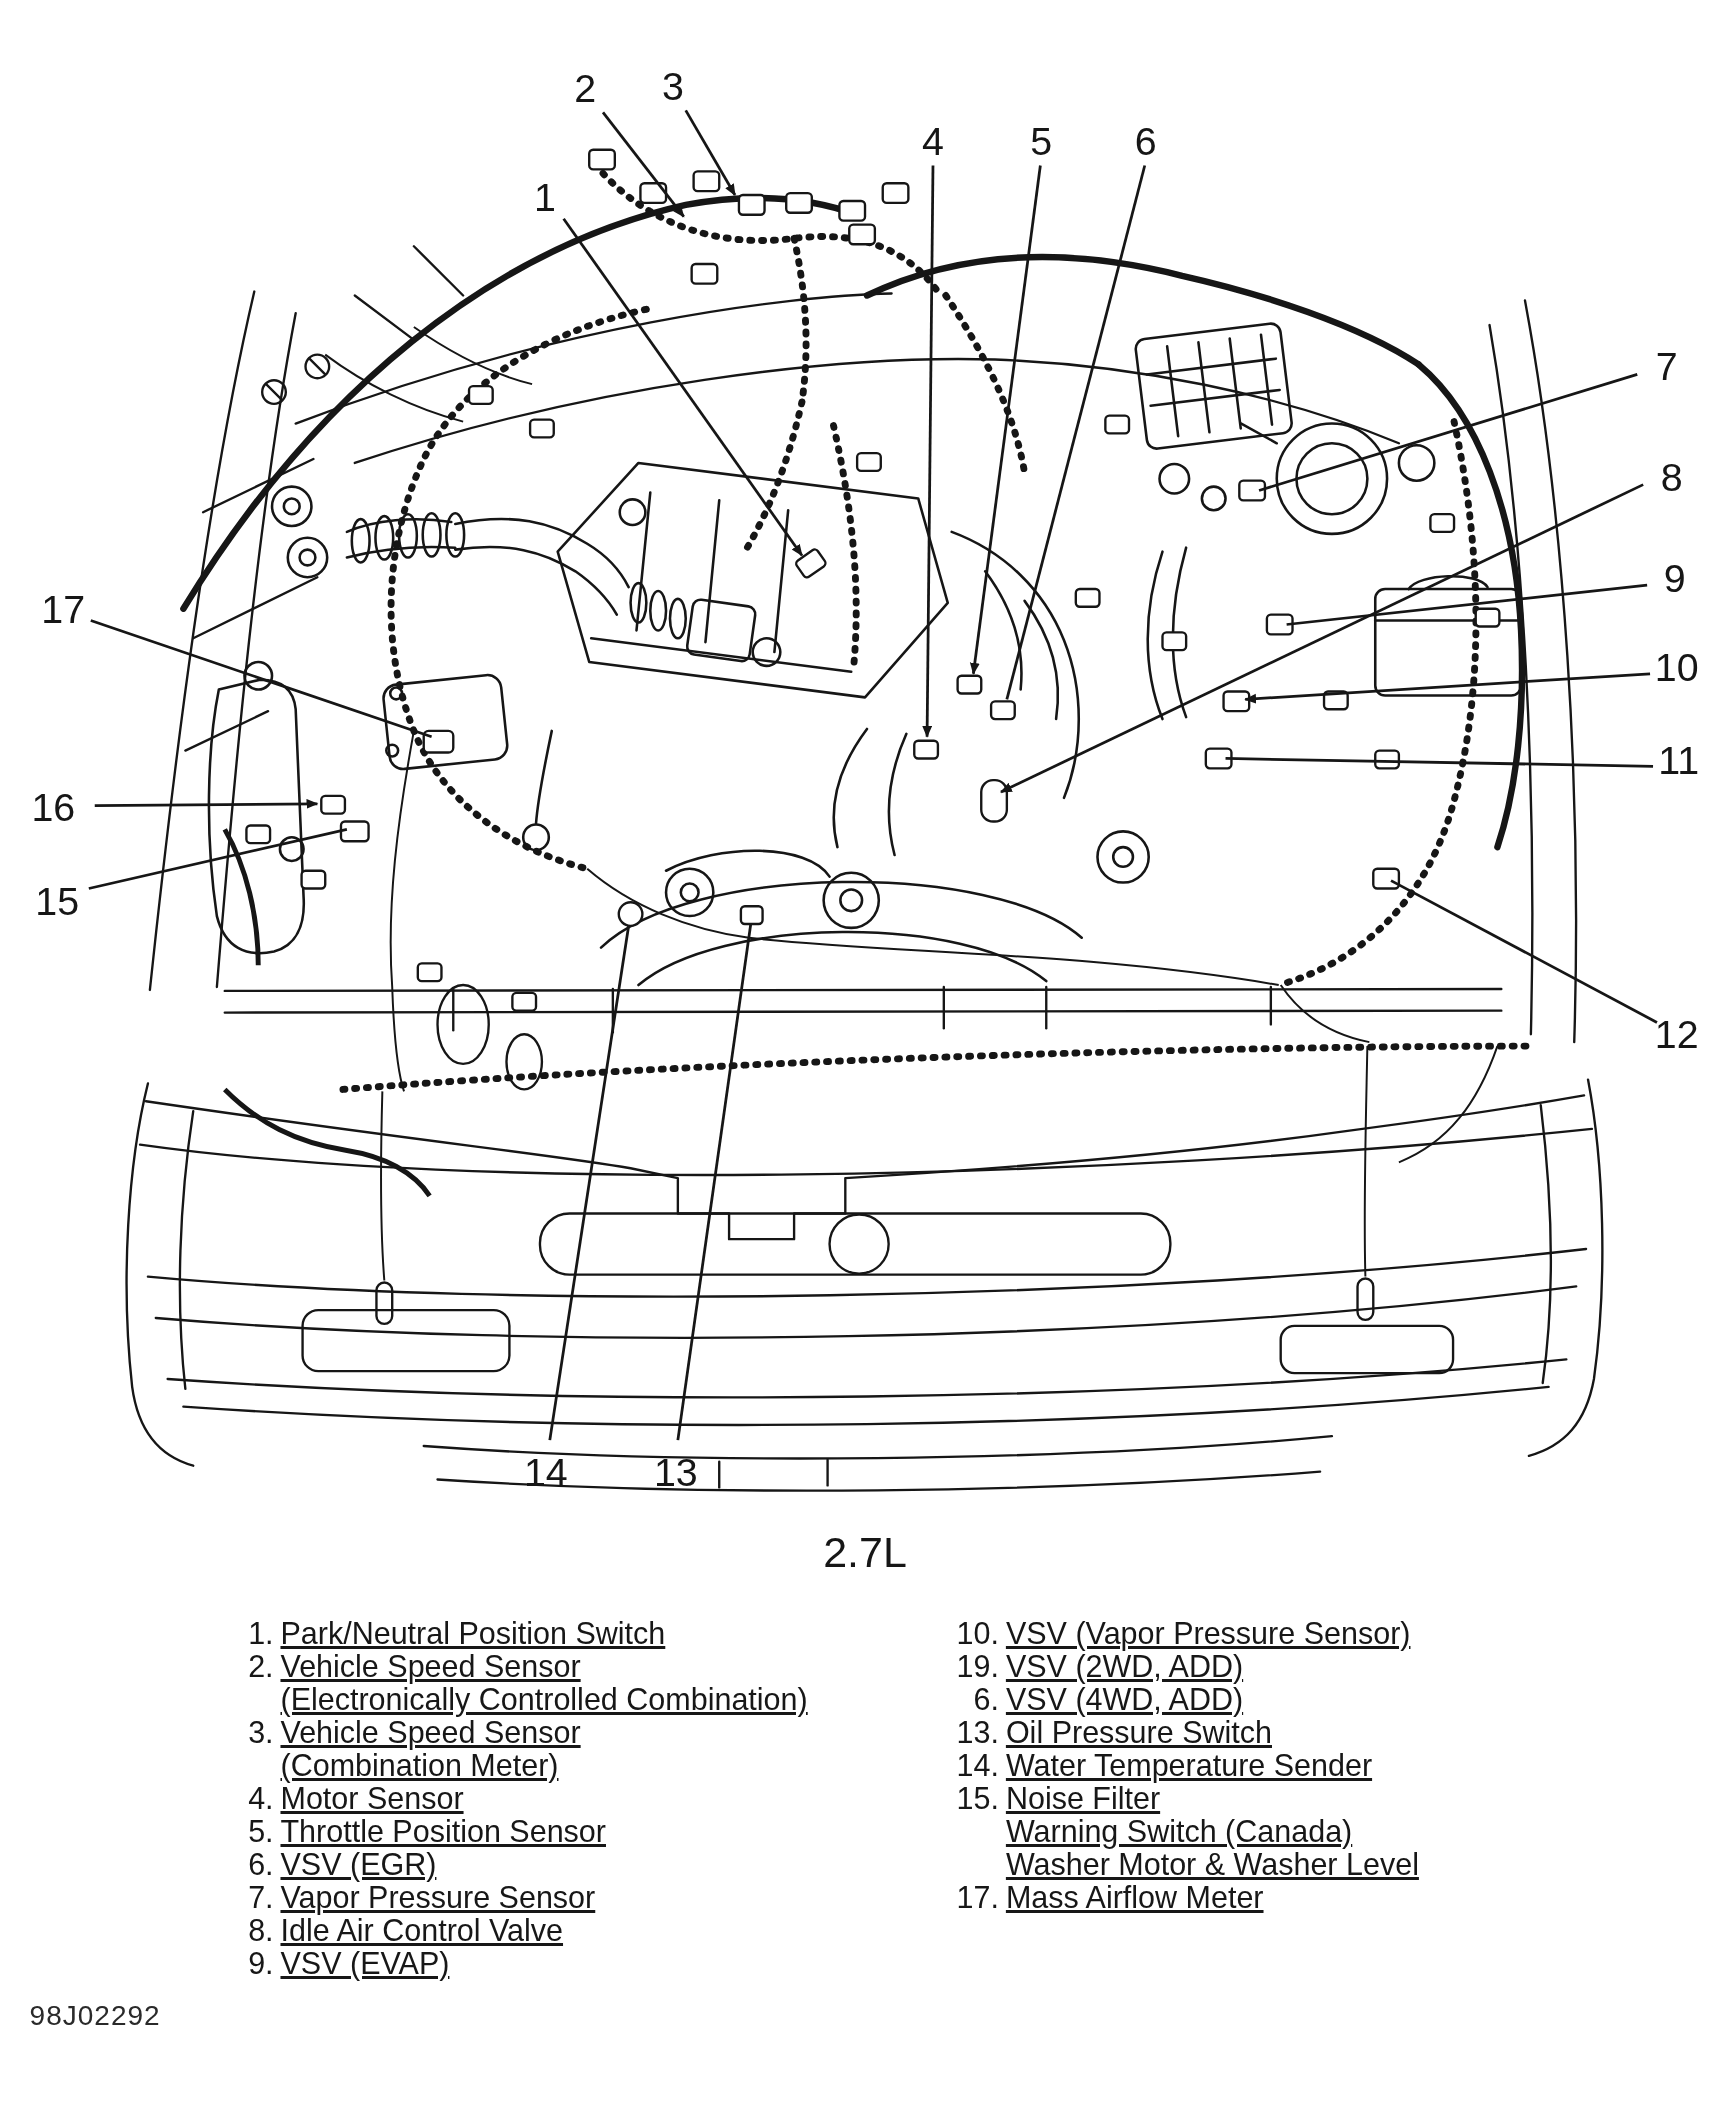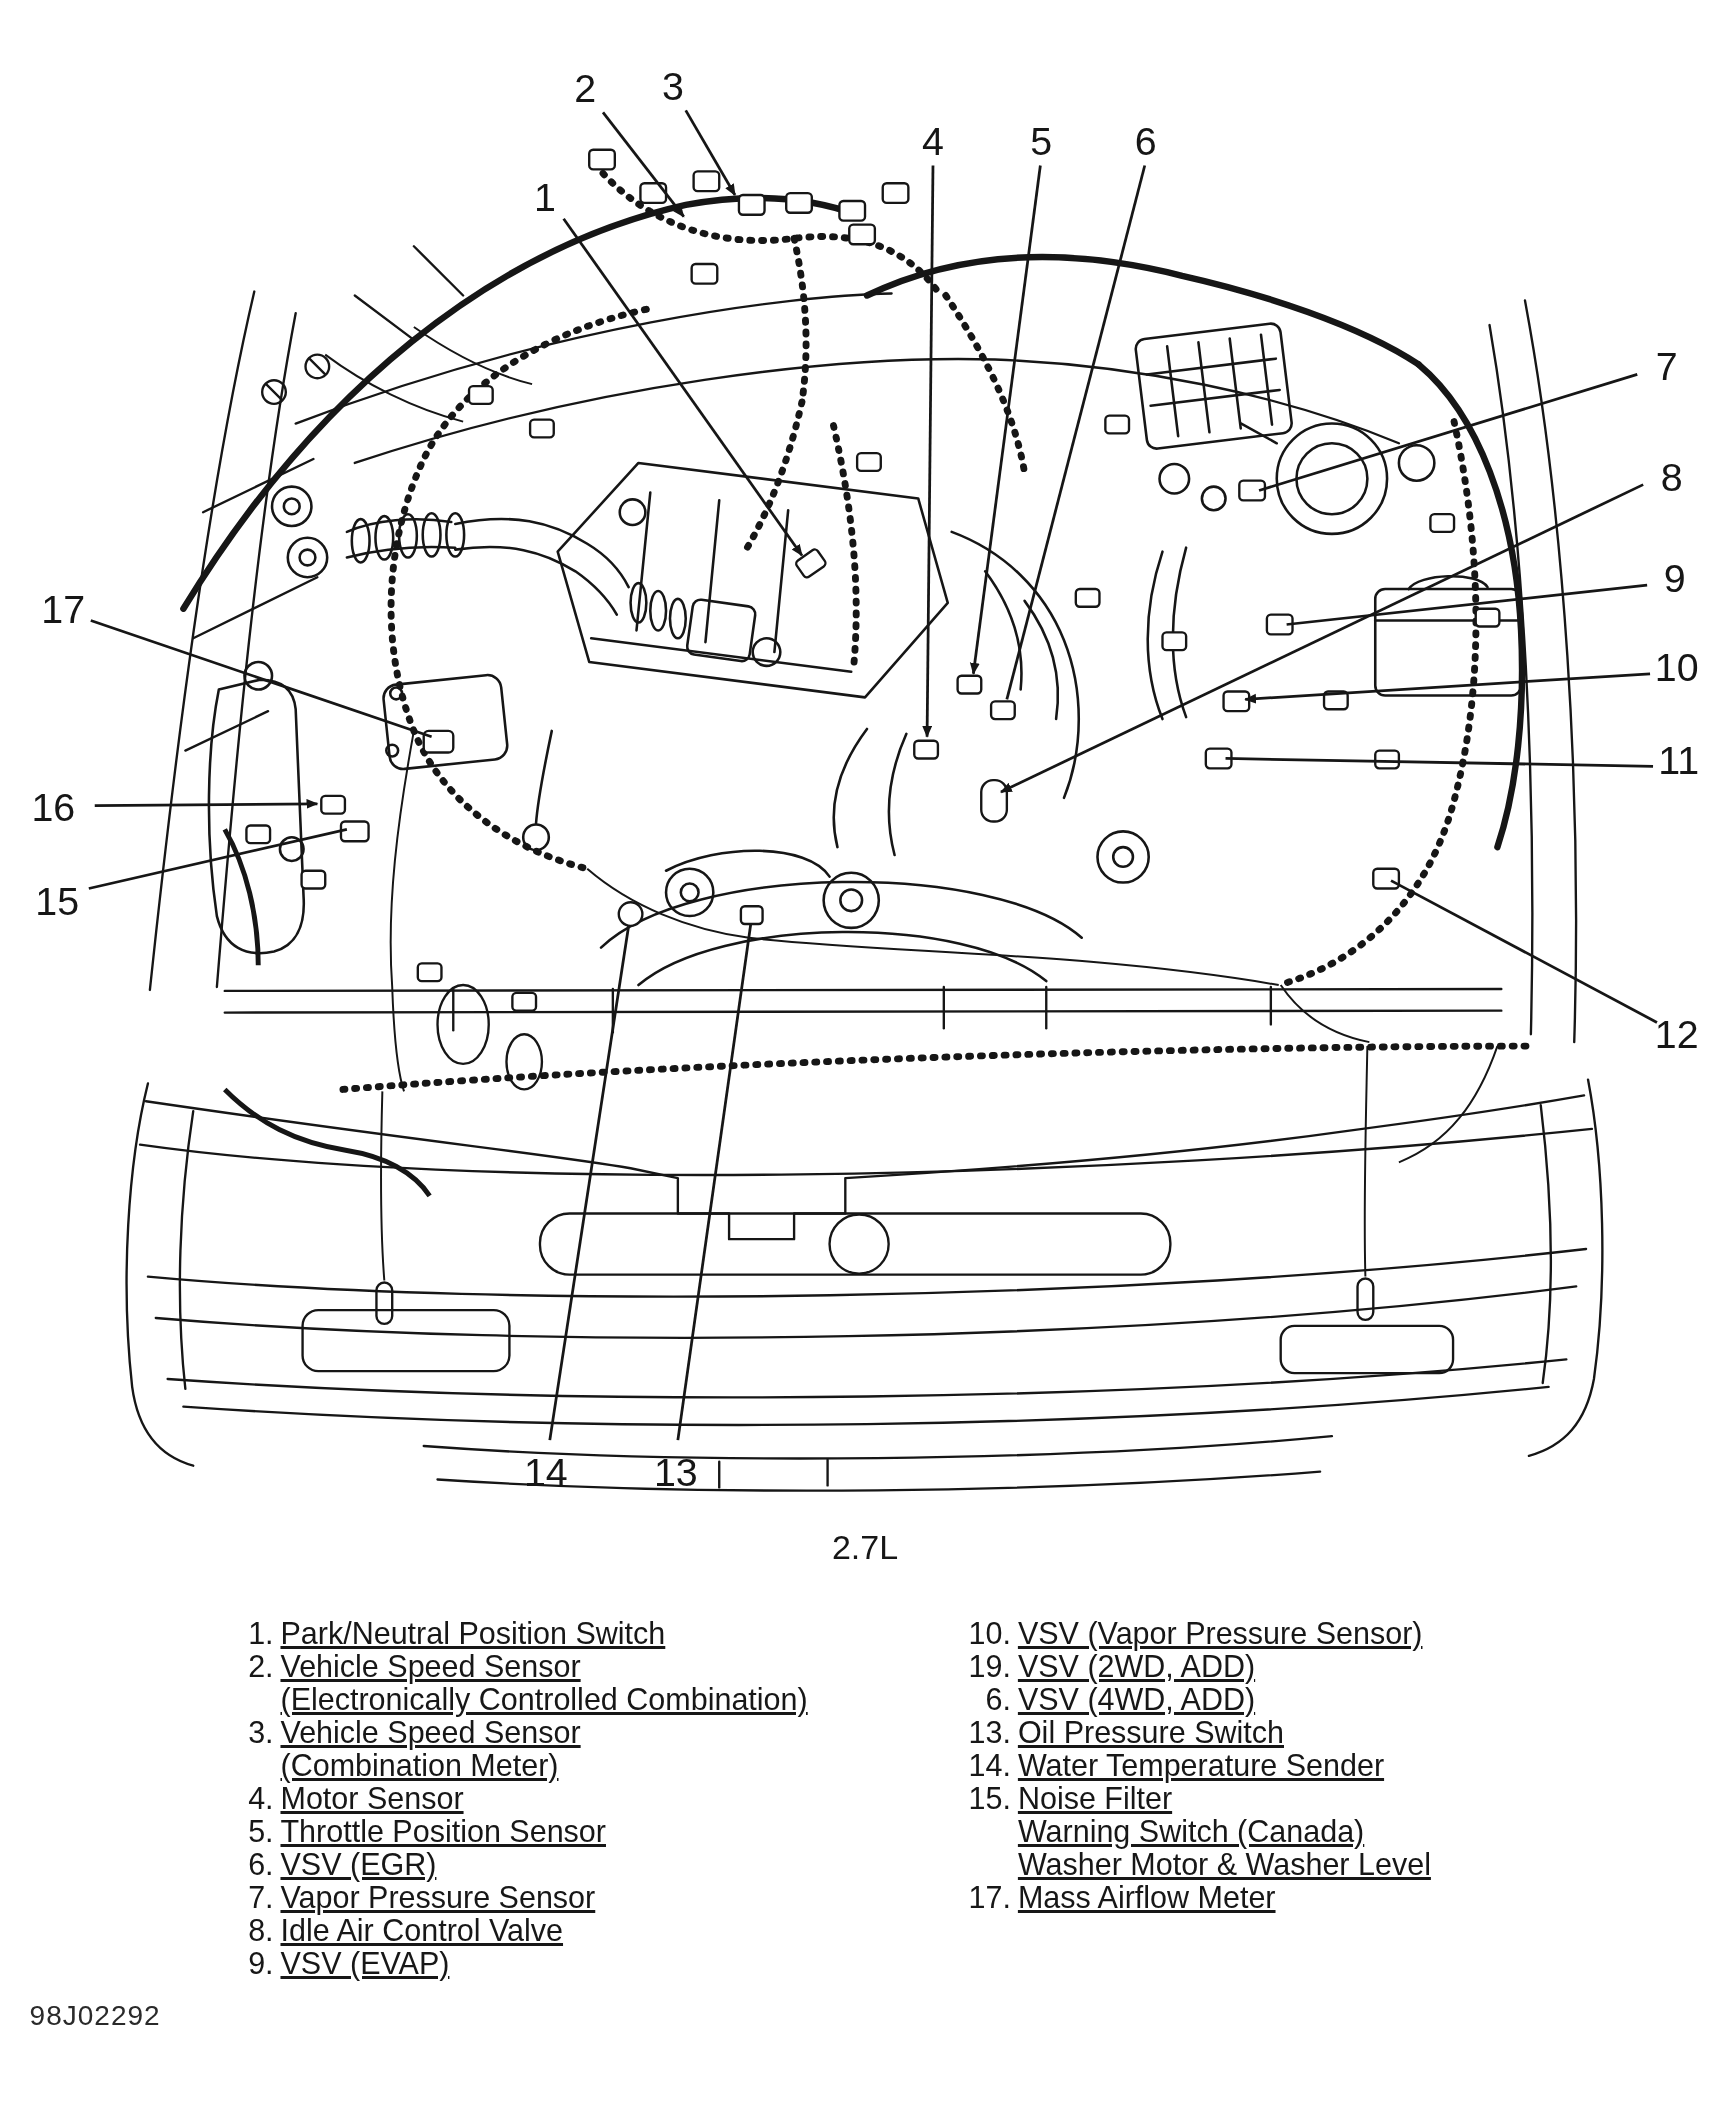--- a/index.html
+++ b/index.html
@@ -1,25 +1,25 @@
 <!DOCTYPE html>
 <html><head>
 <meta charset="utf-8">
 <style>
   html,body{margin:0;padding:0;background:#ffffff;}
   body{width:1732px;height:2104px;position:relative;font-family:"Liberation Sans",sans-serif;color:#171717;}
   .stage{position:absolute;inset:0;background:#ffffff;overflow:hidden;}
   svg{position:absolute;left:0;top:0;}
   svg text{font-family:"Liberation Sans",sans-serif;font-size:40px;fill:#161616;}
-  .engine-label{position:absolute;left:806px;top:1528px;width:118px;text-align:center;font-size:34px;color:#161616;}
+  .engine-label{position:absolute;left:806px;top:1528px;width:118px;text-align:center;font-size:43px;color:#161616;}
   .figcode{position:absolute;left:29.6px;top:2000px;font-size:28px;color:#2a2a2a;letter-spacing:1px;}
   .legend{position:absolute;left:0;top:0;width:1732px;}
   .col{position:absolute;top:1617px;}
   .col.leftcol{left:244px;width:650px;}
-  .col.rightcol{left:956px;width:611px;margin-left:12px;}
+  .col.rightcol{left:956px;width:611px;}
   .row{display:flex;height:33px;line-height:33px;font-size:30.5px;white-space:nowrap;}
   .ln{display:inline-block;text-align:right;flex:0 0 auto;}
   .leftcol .ln{width:29.6px;}
   .rightcol .ln{width:43px;}
   .lt{padding-left:6.9px;text-decoration:underline;}
 </style>
 </head>
 <body>
 
 <div class="stage">

